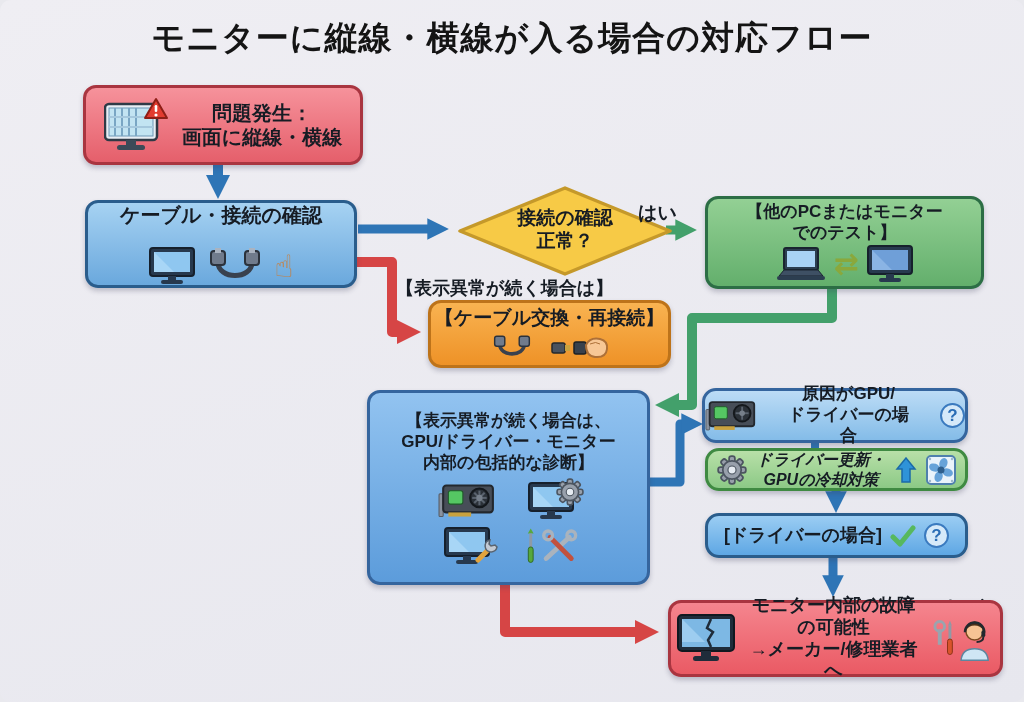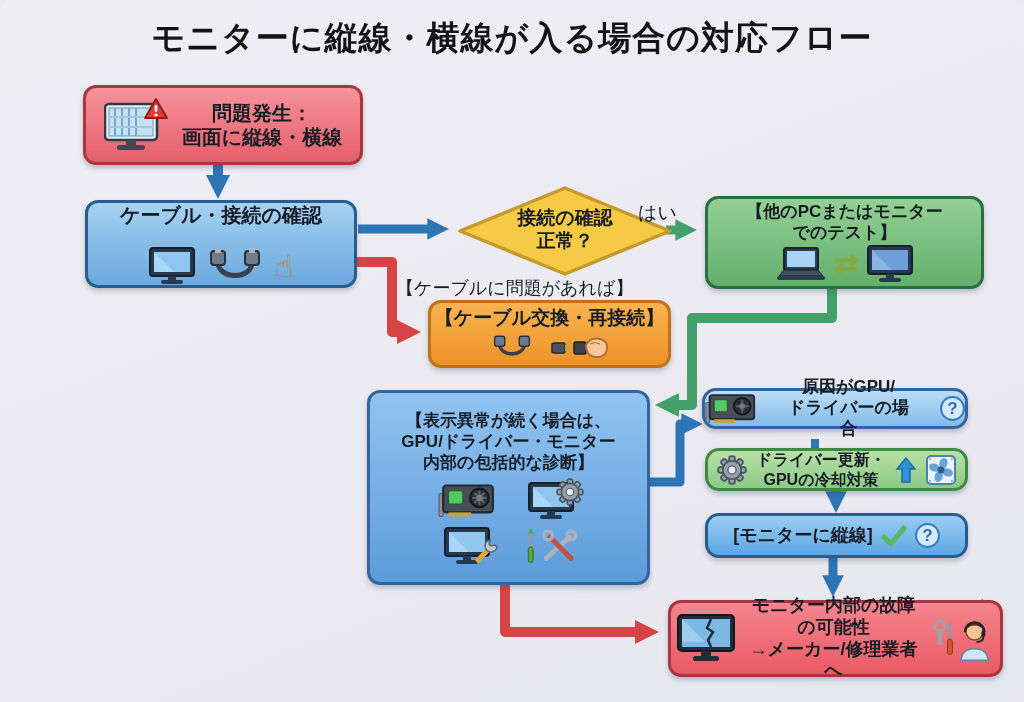--- a/index.html
+++ b/index.html
@@ -18,29 +18,29 @@
   .n-problem{left:83px;top:85px;width:280px;height:80px;flex-direction:row;gap:14px;
              background:linear-gradient(180deg,#f6929b,#e55f6b);border-color:#a93540;}
   .n-cablecheck{left:85px;top:200px;width:272px;height:88px;padding:4px 0;
              background:linear-gradient(180deg,#a6d2f2,#6aa8dd);border-color:#2a5d8c;gap:20px;}
   .n-test{left:705px;top:196px;width:279px;height:93px;
              background:linear-gradient(180deg,#93d094,#63af6c);border-color:#2c6e45;}
   .n-swap{left:428px;top:300px;width:243px;height:68px;padding:2px 0;
              background:linear-gradient(180deg,#f9b351,#ee9227);border-color:#bd731a;}
   .n-diag{left:367px;top:390px;width:283px;height:195px;padding:8px 0 6px;
              background:linear-gradient(180deg,#92c3f0,#5c9cdb);border-color:#35659e;}
-  .n-gpucause{left:702px;top:388px;width:266px;height:41px;flex-direction:row;gap:24px;
+  .n-gpucause{left:702px;top:388px;width:266px;height:55px;flex-direction:row;gap:24px;
              background:linear-gradient(180deg,#bcdcf6,#84bce8);border-color:#35659e;border-radius:14px;}
   .n-driver{left:705px;top:448px;width:263px;height:43px;flex-direction:row;gap:9px;
-             background:linear-gradient(180deg,#b8e0a8,#8cc986);border-color:#3f8a42;border-radius:14px;}
+             background:linear-gradient(180deg,#b8e0a8,#8cc986);border-color:#3f8a42;border-radius:14px;font-style:italic;}
   .n-improve{left:705px;top:513px;width:263px;height:45px;flex-direction:row;gap:8px;
              background:linear-gradient(180deg,#9bcdf3,#5ea7e4);border-color:#2a5d8c;border-radius:14px;}
   .n-fail{left:668px;top:600px;width:335px;height:77px;flex-direction:row;gap:8px;padding:16px 6px;
              background:linear-gradient(180deg,#f5858e,#ea5a64);border-color:#a93540;}
-  .lbl{position:absolute;font-weight:normal;color:#161c24;}
+  .lbl{position:absolute;font-weight:bold;color:#161c24;}
   .lbl-yes{left:638px;top:200px;font-size:19px;}
   .lbl-cable{left:396px;top:276px;font-size:18px;}
   .lbl-noimp{left:849px;top:563px;font-size:19px;margin-top:32px;}
   .dtext{position:absolute;left:495px;top:206px;width:140px;font-size:19px;}
   .qbadge{width:25px;height:25px;border-radius:50%;background:#d5e9f9;border:2px solid #3a7abf;
           color:#2a6db5;font-size:17px;font-weight:bold;display:flex;align-items:center;justify-content:center;
           box-sizing:border-box;flex:0 0 auto;}
   .glyph{font-family:"DejaVu Sans",sans-serif;font-weight:bold;line-height:1;}
   .g-swap{font-size:30px;color:#8aa83c;}
   .g-tap{font-size:31px;color:#c77f3f;}
@@ -152,21 +152,21 @@
           <rect x="1" y="1" width="44" height="28" rx="3" fill="#27394e" stroke="#16202c" stroke-width="2"></rect>
           <rect x="5" y="5" width="36" height="20" fill="#6f9fd8"></rect>
           <path d="M5 5 L25 25 H5 z" fill="#8ab4e4"></path>
           <rect x="19" y="29" width="8" height="4" fill="#27394e"></rect>
           <rect x="12" y="33" width="22" height="4" rx="2" fill="#27394e"></rect>
         </svg>
       </span>
     </div>
   </div>
 
-  <div class="lbl lbl-cable">【ケーブルに問題があれば】</div>
+  <div class="lbl lbl-cable">【表示異常が続く場合は】</div>
   <div class="node n-swap">
     <div class="t" style="font-size:19px">【ケーブル交換・再接続】</div>
     <div class="row" style="gap:16px">
       <span>
         <svg width="44" height="26" viewBox="0 0 56 36">
           <path d="M11 14 C11 32 45 32 45 14" fill="none" stroke="#39414e" stroke-width="5"></path>
           <rect x="4" y="3" width="14" height="14" rx="3" fill="#707b8c" stroke="#2b323c" stroke-width="2"></rect>
           <rect x="38" y="3" width="14" height="14" rx="3" fill="#707b8c" stroke="#2b323c" stroke-width="2"></rect>
         </svg>
       </span>
@@ -303,21 +303,21 @@
           <circle cx="4" cy="4" r="1.2"></circle>
             <circle cx="26" cy="4" r="1.2"></circle>
           <circle cx="4" cy="26" r="1.2"></circle>
             <circle cx="26" cy="26" r="1.2"></circle>
         </g>
       </svg>
     </span>
   </div>
 
   <div class="node n-improve">
-    <div class="t" style="font-size:18px">[モニターに縦線]</div>
+    <div class="t" style="font-size:18px">[ドライバーの場合]</div>
     <span>
       <svg width="26" height="22" viewBox="0 0 26 22">
         <path d="M3 12 L10 19 L23 3" fill="none" stroke="#57b85e" stroke-width="5" stroke-linecap="round" stroke-linejoin="round"></path>
       </svg>
     </span>
     <div class="qbadge">?</div>
   </div>
 
   <div class="lbl lbl-noimp">改善がなければ</div>
 

